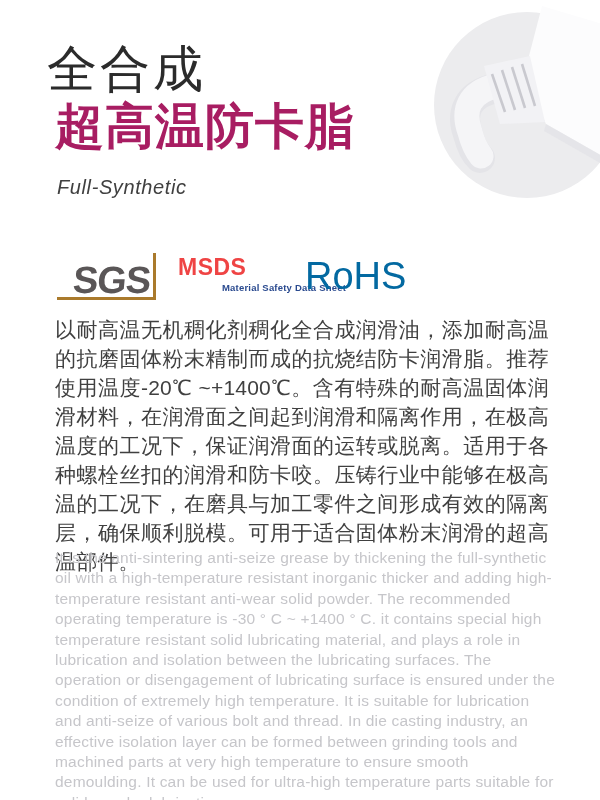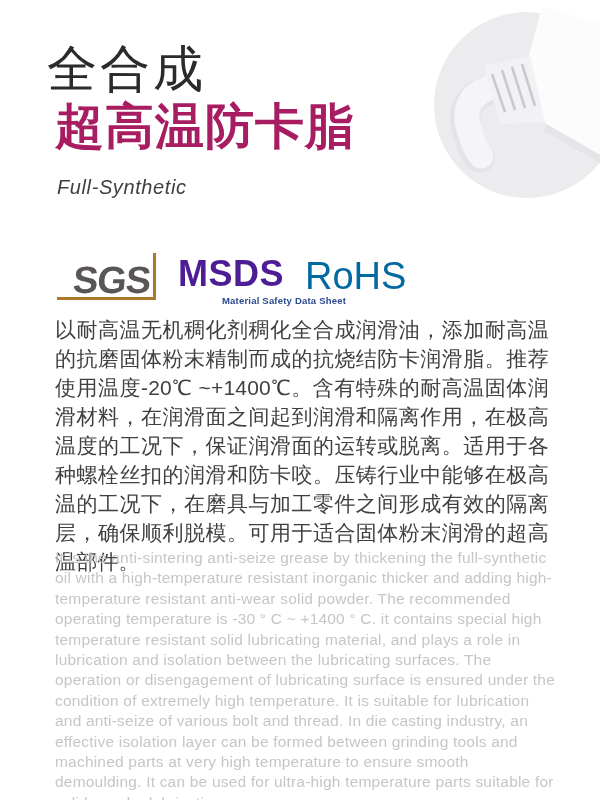--- a/index.html
+++ b/index.html
@@ -33,21 +33,21 @@
   .cert-sgs { position:absolute; left:57px; top:252px; width:96px; height:48px; }
   .sgs-text {
     position:absolute; left:16px; bottom:4px; line-height:0.85;
     font-size:38px; font-weight:700; color:#5a5657;
     transform:skewX(-5deg); letter-spacing:-1px;
   }
   .sgs-hline { position:absolute; left:0; bottom:0; width:98px; height:3px; background:#aa7a2c; }
   .sgs-vline { position:absolute; right:-3px; bottom:0; width:3px; height:47px; background:#aa7a2c; }
 
   .cert-msds { position:absolute; left:178px; top:256px; }
-  .msds-text { font-size:36px; font-weight:800; color:#4c1d95; line-height:1; letter-spacing:0.5px; }
+  .msds-text { font-size:23px; font-weight:800; color:#ef4444; line-height:1; letter-spacing:0.5px; }
   .msds-sub  { font-size:9.5px; font-weight:700; color:#2a4a8f; margin-top:3px; letter-spacing:0.2px; white-space:nowrap;padding-left:44px; }
 
   .cert-rohs {
     position:absolute; left:305px; top:257px;
     font-family:Liberation Sans, sans-serif;
     font-size:38px; line-height:1; color:#0369a1; letter-spacing:0px;
   }
 
   
   .desc-cn {

